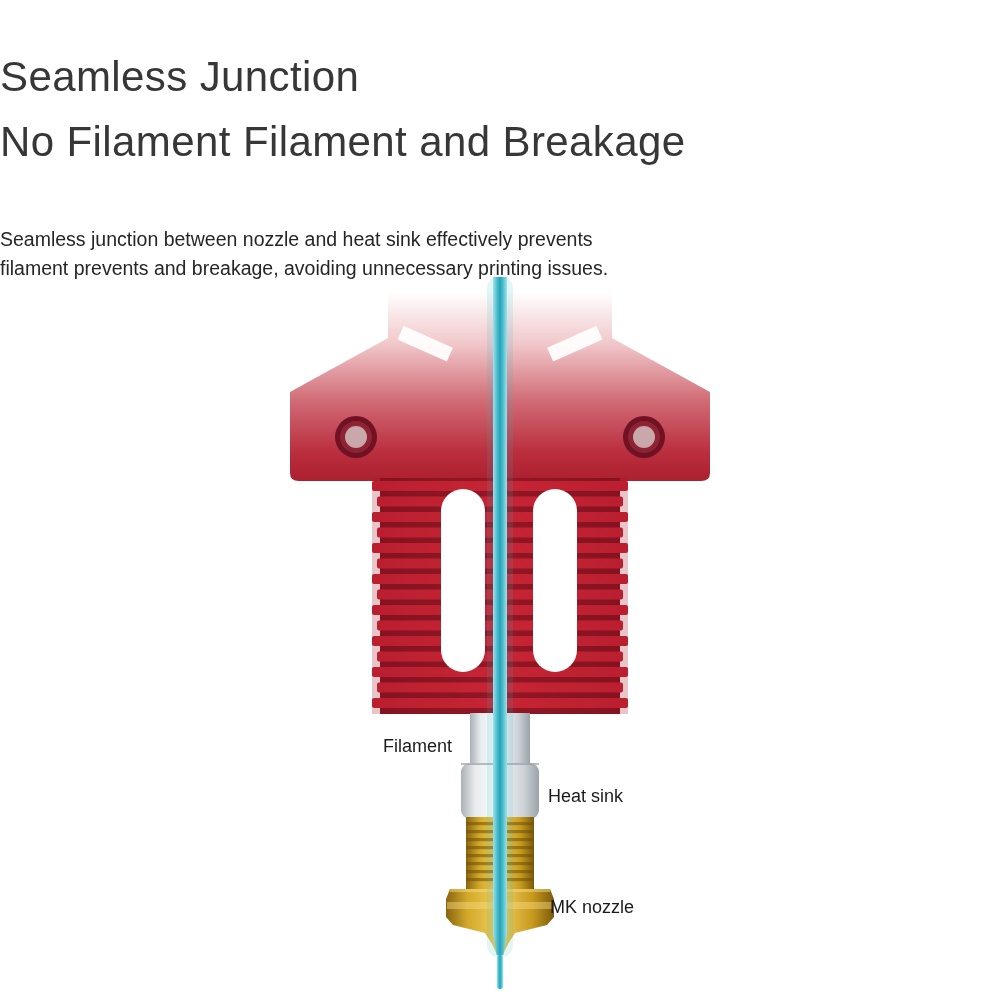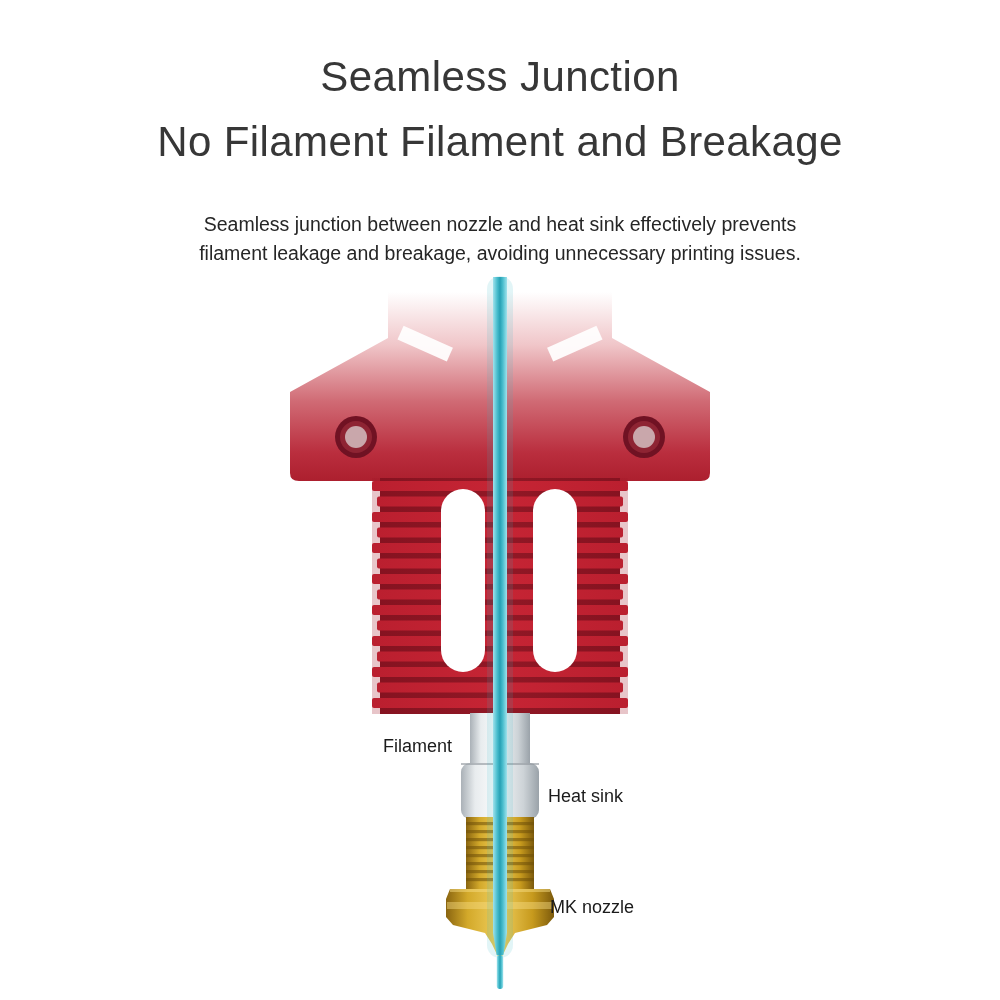--- a/index.html
+++ b/index.html
@@ -1,39 +1,39 @@
 <!DOCTYPE html>
 <html><head>
 <meta charset="utf-8">
 <style>
   html,body{margin:0;padding:0;}
   body{
     width:1000px;height:1000px;background:#ffffff;position:relative;
     font-family:"Liberation Sans",sans-serif;overflow:hidden;
   }
-  .heading{position:absolute;top:44px;left:0;width:1000px;text-align:center;}
+  .heading{position:absolute;top:44px;left:0;width:1000px;}
   .title-line{font-size:42px;line-height:65px;color:#373737;font-weight:400;letter-spacing:.4px;}
-  .desc{margin-top:36px;}
+  .desc{margin-top:51px;}
   .desc-line{font-size:19.5px;line-height:29px;color:#262626;}
   .diagram{position:absolute;left:0;top:0;}
   .diagram text{font-size:18px;fill:#1b1b1b;font-family:"Liberation Sans",sans-serif;}
 </style>
 </head>
 <body>
 
 <div class="stage">
 
   <header class="heading">
     <div class="title">
       <div class="title-line">Seamless Junction</div>
       <div class="title-line">No Filament Filament and Breakage</div>
     </div>
     <div class="desc">
       <div class="desc-line">Seamless junction between nozzle and heat sink effectively prevents</div>
-      <div class="desc-line">filament leakage and breakage, avoiding unnecessary printing issues.</div>
+      <div class="desc-line">filament prevents and breakage, avoiding unnecessary printing issues.</div>
     </div>
   </header>
 
   <svg class="diagram" width="1000" height="1000" viewBox="0 0 1000 1000">
     <defs>
       <linearGradient id="plateGrad" x1="0" y1="0" x2="0" y2="1">
         <stop offset="0" stop-color="#ffffff"></stop>
         <stop offset="0.28" stop-color="#f0c6c9"></stop>
         <stop offset="0.58" stop-color="#d06a74"></stop>
         <stop offset="0.85" stop-color="#ba2e3e"></stop>

